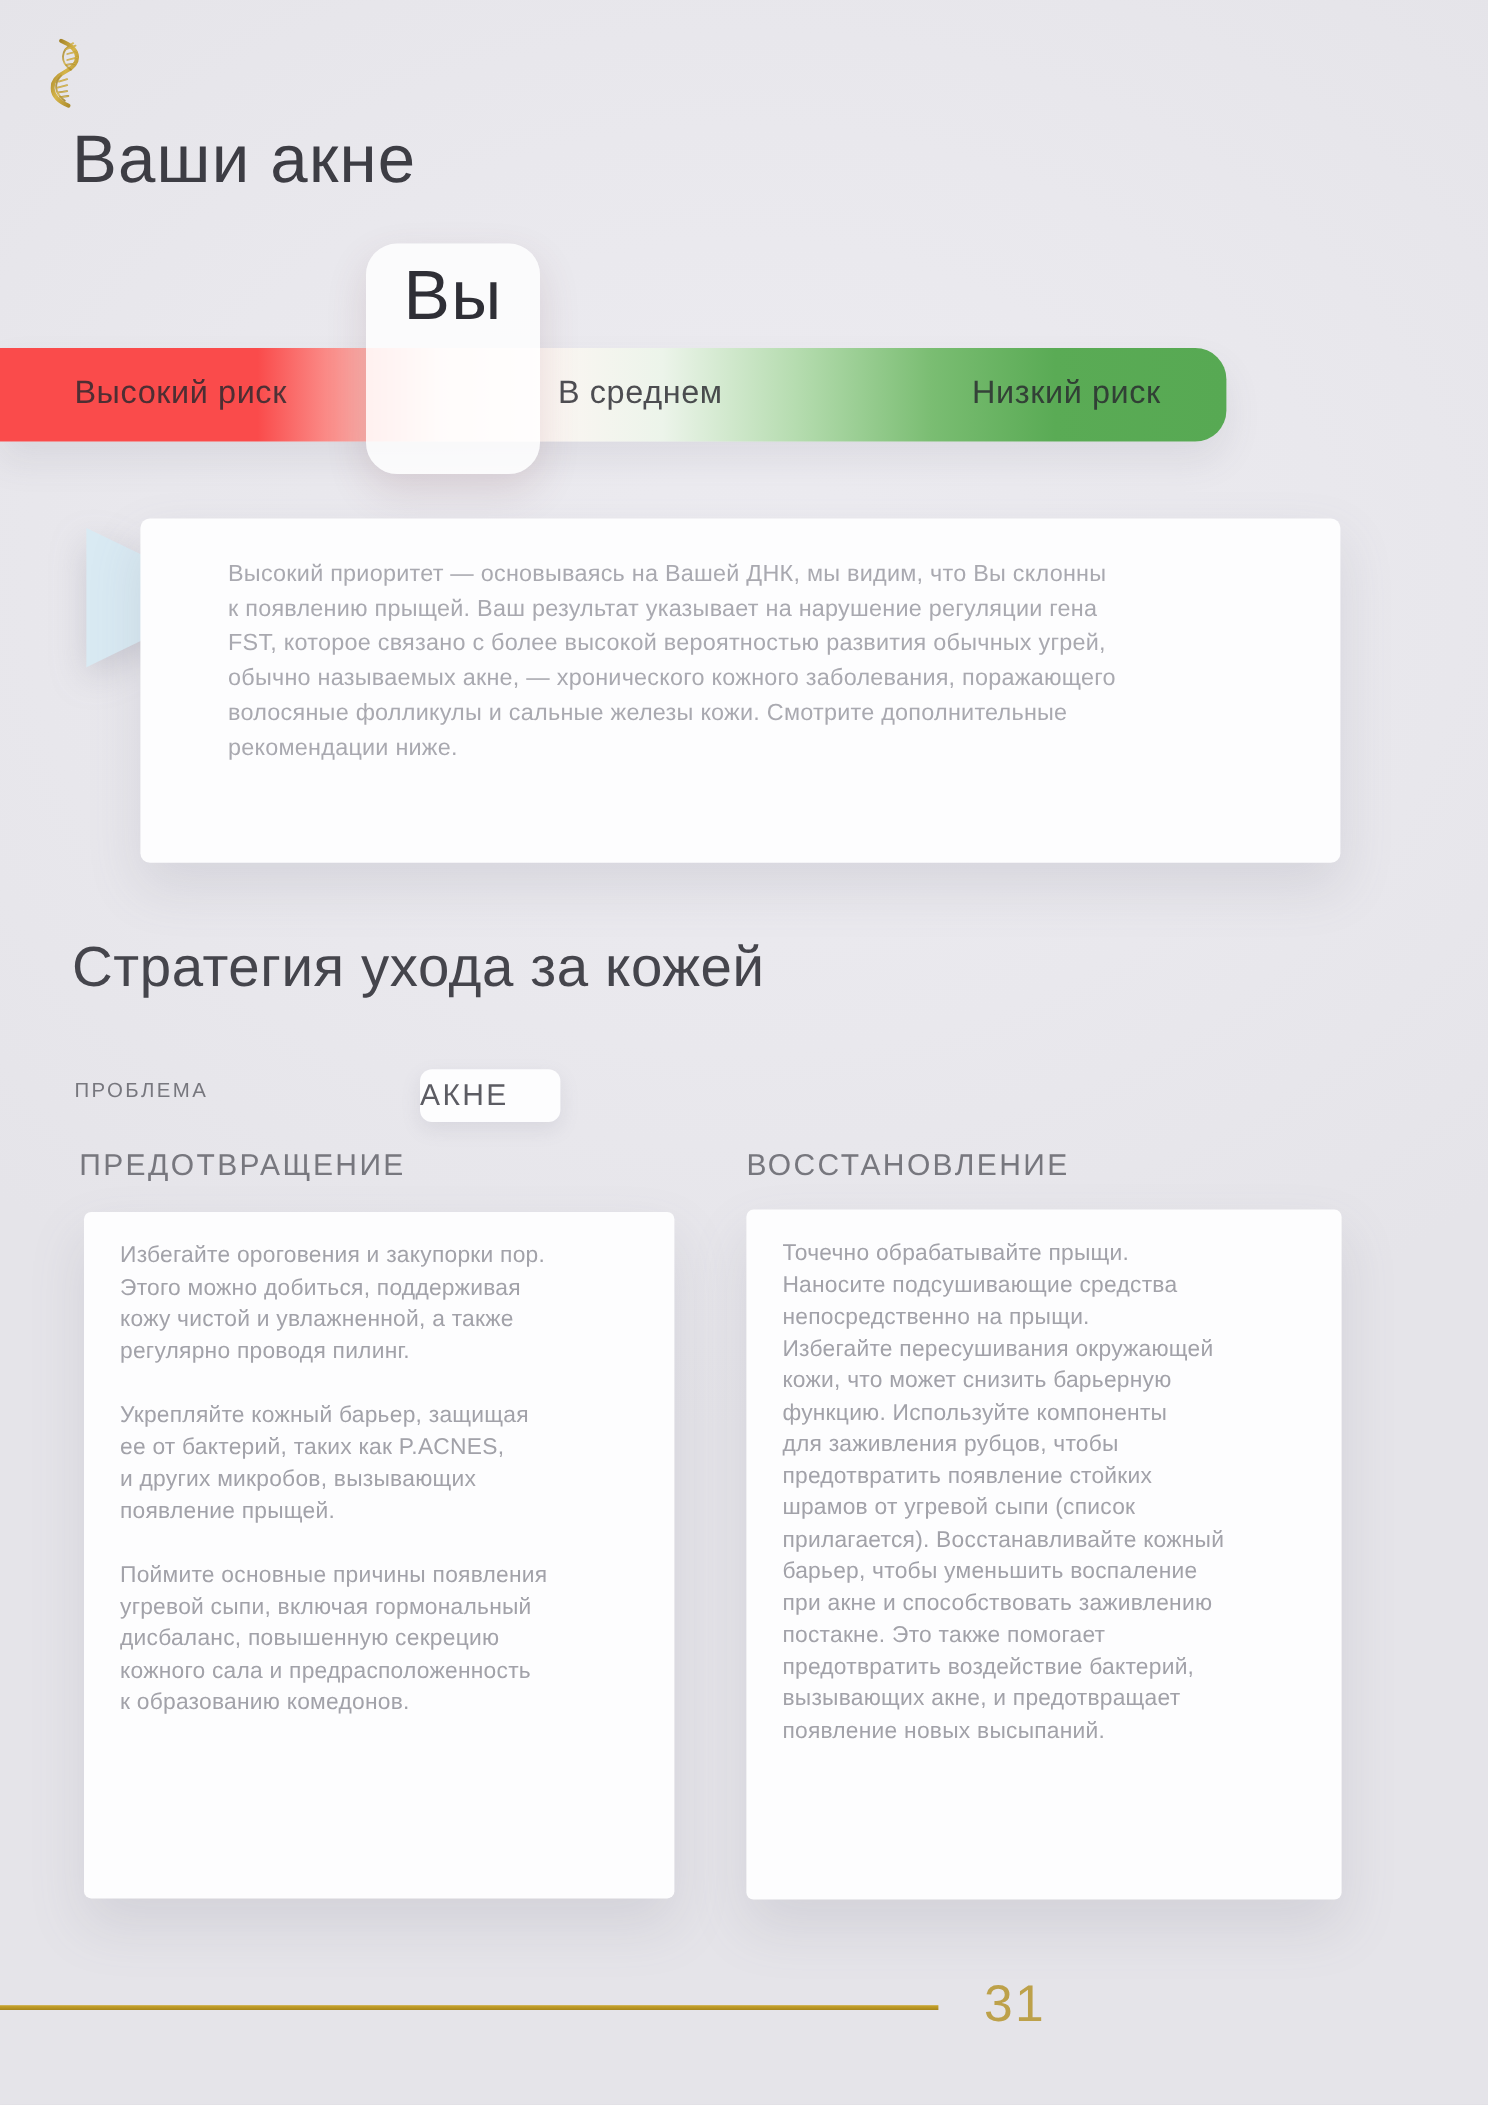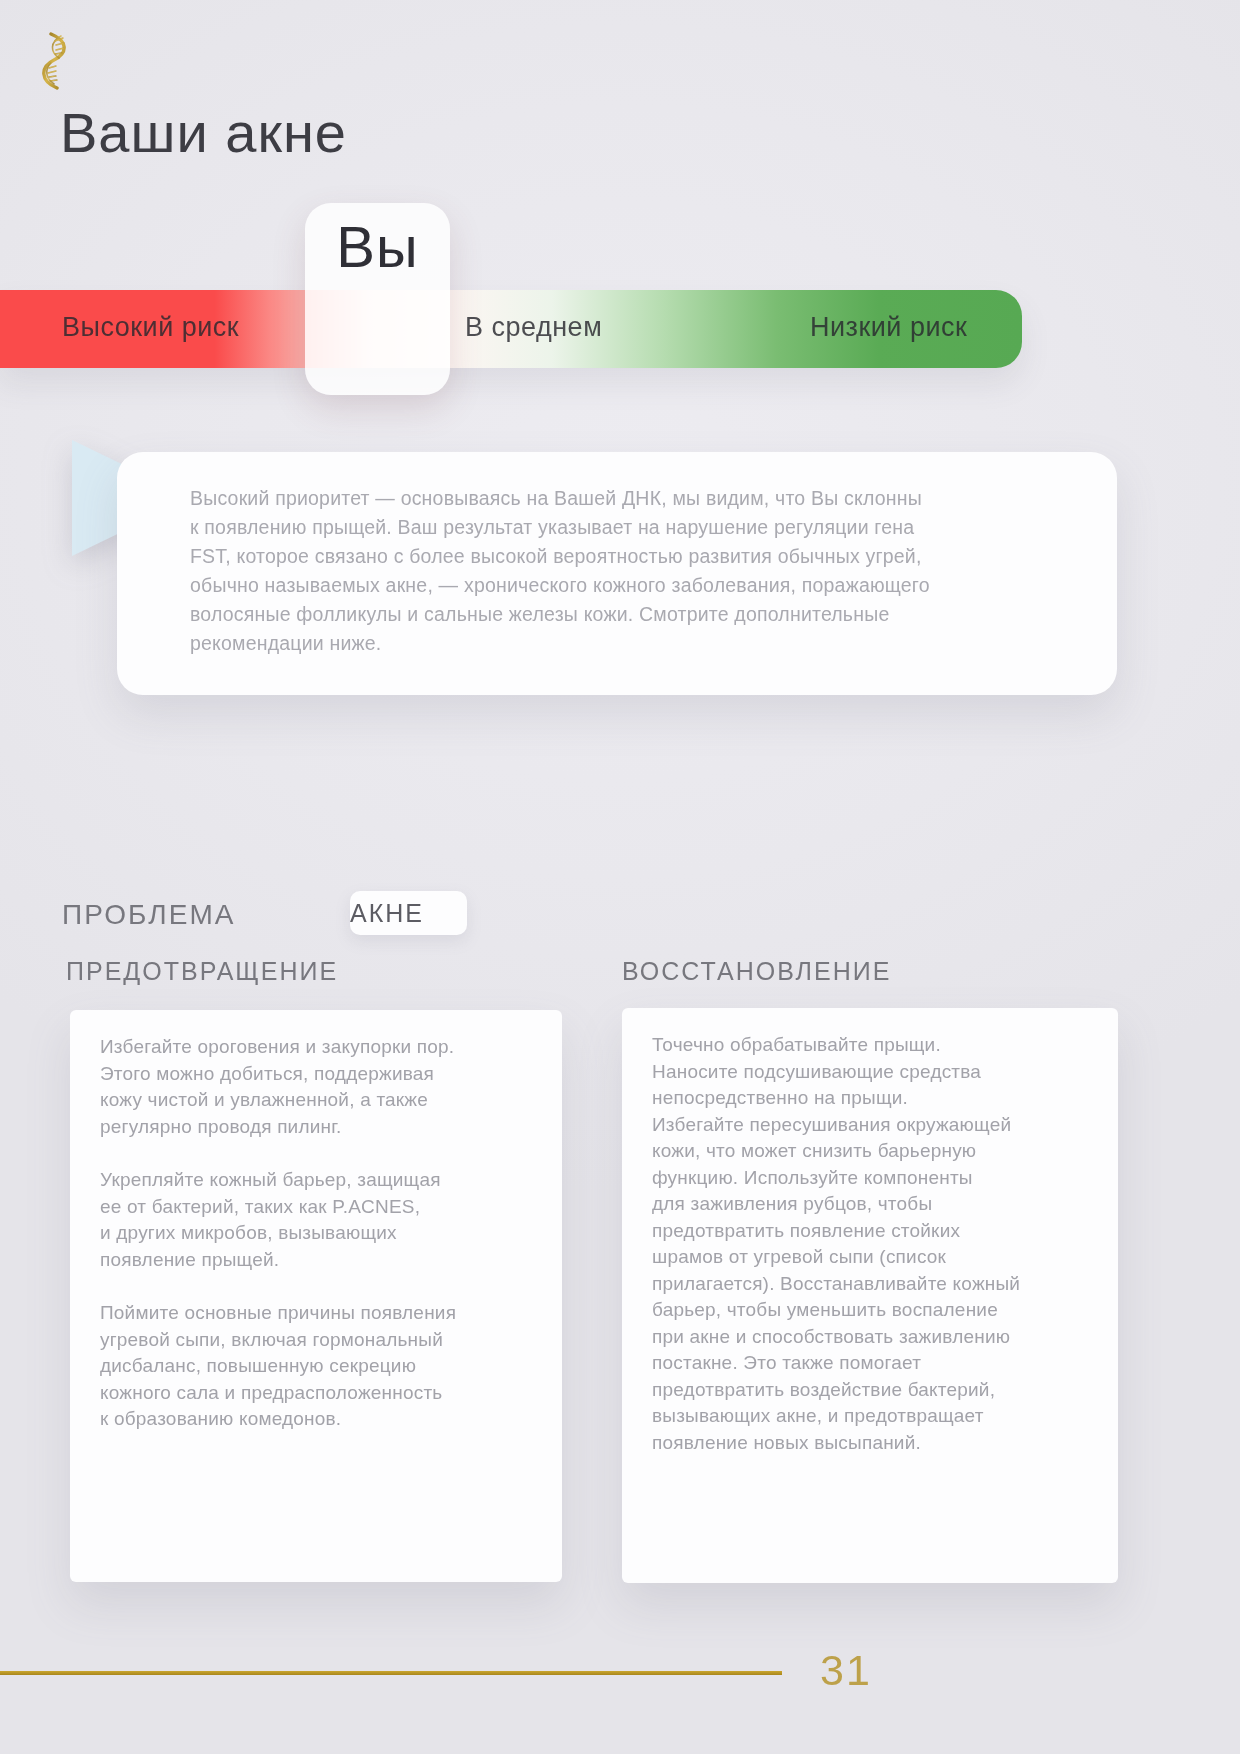--- a/index.html
+++ b/index.html
@@ -38,39 +38,39 @@
     background:rgba(255,255,255,0.82); border-radius:26px;
     box-shadow:0 14px 34px rgba(120,70,80,0.16);
     text-align:center;
   }
   .risk-marker .you{
     display:block; margin-top:10px;
     font-size:58px; font-weight:100; color:#2f2f36; letter-spacing:1px;
   }
   
   .callout-card{
-    position:absolute; left:117px; top:452px; width:1000px; height:243px;
-    background:#fdfdfe; border-radius:26px;
+    position:absolute; left:117px; top:432px; width:1000px; height:287px;
+    background:#fdfdfe; border-radius:8px;
     box-shadow:0 20px 44px rgba(110,110,130,0.16);
   }
   .callout-card .callout-text{
     position:absolute; left:73px; top:32px; right:56px;
     font-size:19.5px; line-height:29px; font-weight:300;
     color:#a9a9b0; white-space:pre-line; letter-spacing:0.2px;
   }
   .callout-triangle{position:absolute; left:70px; top:436px; width:124px; height:124px;
     filter:drop-shadow(0 10px 14px rgba(110,110,130,0.25));}
   
   .h2{
     position:absolute; left:60px; top:778px;
     font-size:47px; font-weight:100; letter-spacing:0.5px; color:#45454c;
   }
   .problem-label{
     position:absolute; left:62px; top:899px;
-    font-size:28px; font-weight:300; letter-spacing:2px; color:#77777e;
+    font-size:17px; font-weight:300; letter-spacing:2px; color:#77777e;
   }
   .problem-badge{
     position:absolute; left:350px; top:891px; width:117px; height:44px;
     background:#fdfdfe; border-radius:10px;
     box-shadow:0 6px 16px rgba(120,120,140,0.14);
     display:flex; align-items:center; 
   }
   .problem-badge span{font-size:25px; font-weight:300; letter-spacing:2px; color:#5c5c63;}
   .col-heading{
     position:absolute; top:957px;
@@ -148,20 +148,21 @@
   </div>
   <div class="callout-card">
     <div class="callout-text">Высокий приоритет — основываясь на Вашей ДНК, мы видим, что Вы склонны
 к появлению прыщей. Ваш результат указывает на нарушение регуляции гена
 FST, которое связано с более высокой вероятностью развития обычных угрей,
 обычно называемых акне, — хронического кожного заболевания, поражающего
 волосяные фолликулы и сальные железы кожи. Смотрите дополнительные
 рекомендации ниже.</div>
   </div>
 
+  <div class="h2">Стратегия ухода за кожей</div>
 
   <div class="problem-label">ПРОБЛЕМА</div>
   <div class="problem-badge">
     <span>АКНЕ</span>
   </div>
 
   <div class="col-heading left">ПРЕДОТВРАЩЕНИЕ</div>
   <div class="col-heading right">ВОССТАНОВЛЕНИЕ</div>
 
   <div class="card prevention">

